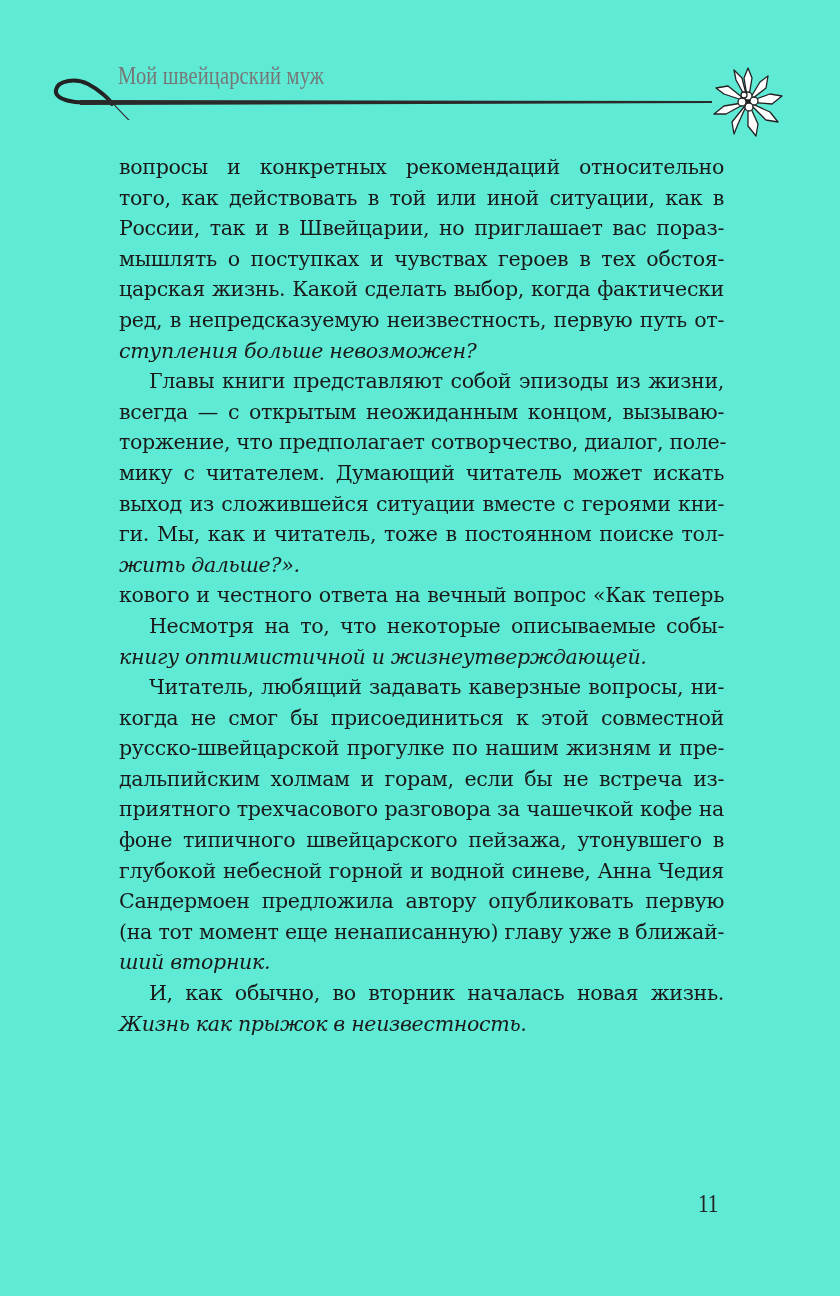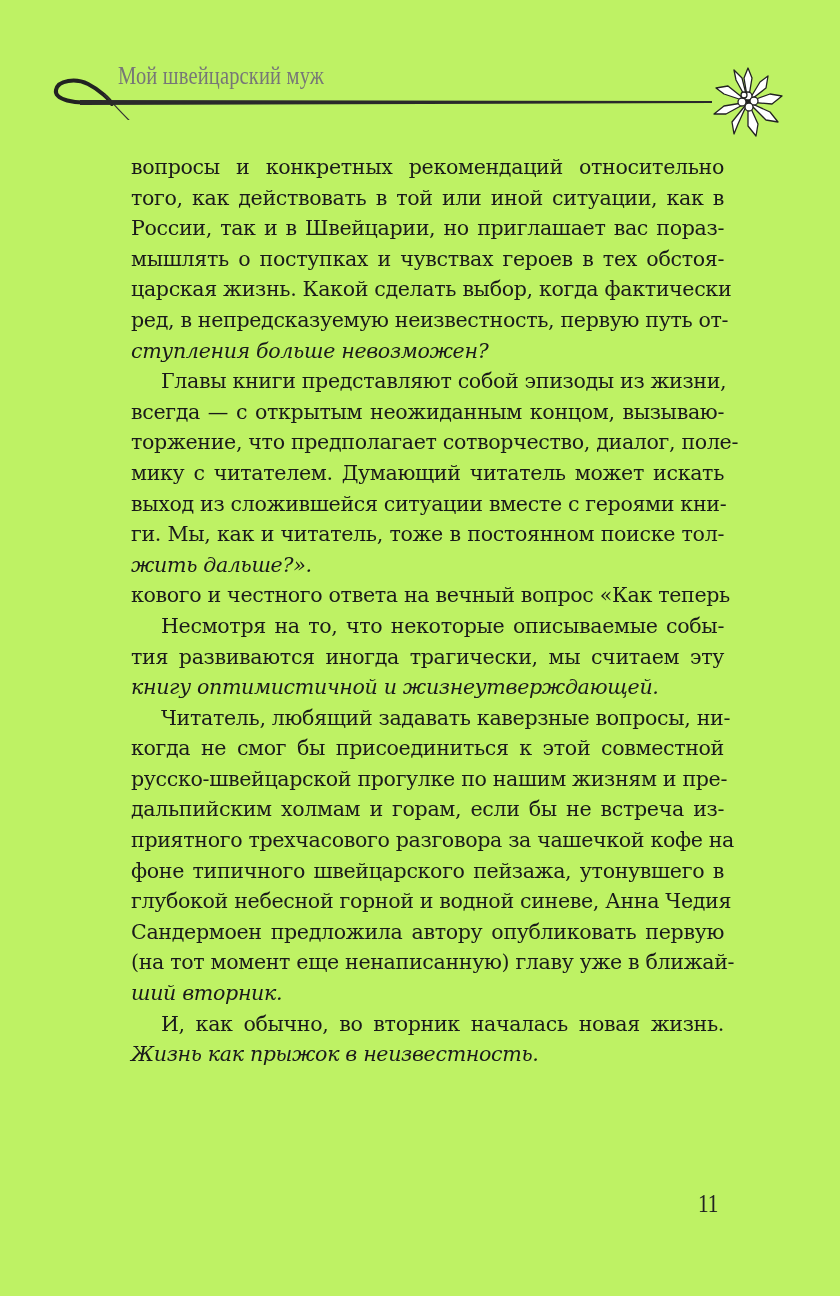--- a/index.html
+++ b/index.html
@@ -1,30 +1,30 @@
 <!DOCTYPE html>
 <html><head>
 <meta charset="utf-8">
 <style>
   html, body { margin:0; padding:0; background:#ffffff; }
   body { width:840px; height:1296px; position:relative; overflow:hidden; }
-  .page { position:absolute; left:0; top:0; width:840px; height:1296px; background:#bef264; }
+  .page { position:absolute; left:0; top:0; width:840px; height:1296px; background:#5eead4; }
   .running-title {
     position:absolute; left:118px; top:62px;
     font-family:"Liberation Serif", serif; font-size:25px; color:#777;
     transform:scaleX(0.82); transform-origin:left top; letter-spacing:0.2px;
     white-space:nowrap;
   }
   .rule-svg { position:absolute; left:40px; top:60px; }
   .flower { position:absolute; left:708px; top:64px; }
   .body-text {
     position:absolute; left:119px; top:152px; width:605px;
     font-family:"DejaVu Serif", serif; font-size:20.6px; line-height:30.6px; color:#1a1a1a;
   }
-  .ln { display:block; text-align:justify; text-align-last:justify; white-space:nowrap; height:30.6px; letter-spacing:-0.35px;margin-left:12px; }
+  .ln { display:block; text-align:justify; text-align-last:justify; white-space:nowrap; height:30.6px; letter-spacing:-0.35px; }
   .ln.last { text-align-last:left;font-style:italic; }
   .ln.indent { padding-left:30px; }
   .page-number {
     position:absolute; left:698px; top:1190px;
     font-family:"Liberation Serif", serif; font-size:25px; color:#222;
     transform:scaleX(0.85); transform-origin:left top;
   }
 </style>
 </head>
 <body>
@@ -70,21 +70,20 @@
     <span class="ln last">ступления больше невозможен?</span>
     <span class="ln indent">Главы книги представляют собой эпизоды из жизни,</span>
     <span class="ln">всегда — с открытым неожиданным концом, вызываю-</span>
     <span class="ln">торжение, что предполагает сотворчество, диалог, поле-</span>
     <span class="ln">мику с читателем. Думающий читатель может искать</span>
     <span class="ln">выход из сложившейся ситуации вместе с героями кни-</span>
     <span class="ln">ги. Мы, как и читатель, тоже в постоянном поиске тол-</span>
     <span class="ln last">жить дальше?».</span>
     <span class="ln">кового и честного ответа на вечный вопрос «Как теперь</span>
     <span class="ln indent">Несмотря на то, что некоторые описываемые собы-</span>
-    <span class="ln">тия развиваются иногда трагически, мы считаем эту</span>
     <span class="ln last">книгу оптимистичной и жизнеутверждающей.</span>
     <span class="ln indent">Читатель, любящий задавать каверзные вопросы, ни-</span>
     <span class="ln">когда не смог бы присоединиться к этой совместной</span>
     <span class="ln">русско-швейцарской прогулке по нашим жизням и пре-</span>
     <span class="ln">дальпийским холмам и горам, если бы не встреча из-</span>
     <span class="ln">приятного трехчасового разговора за чашечкой кофе на</span>
     <span class="ln">фоне типичного швейцарского пейзажа, утонувшего в</span>
     <span class="ln">глубокой небесной горной и водной синеве, Анна Чедия</span>
     <span class="ln">Сандермоен предложила автору опубликовать первую</span>
     <span class="ln">(на тот момент еще ненаписанную) главу уже в ближай-</span>

